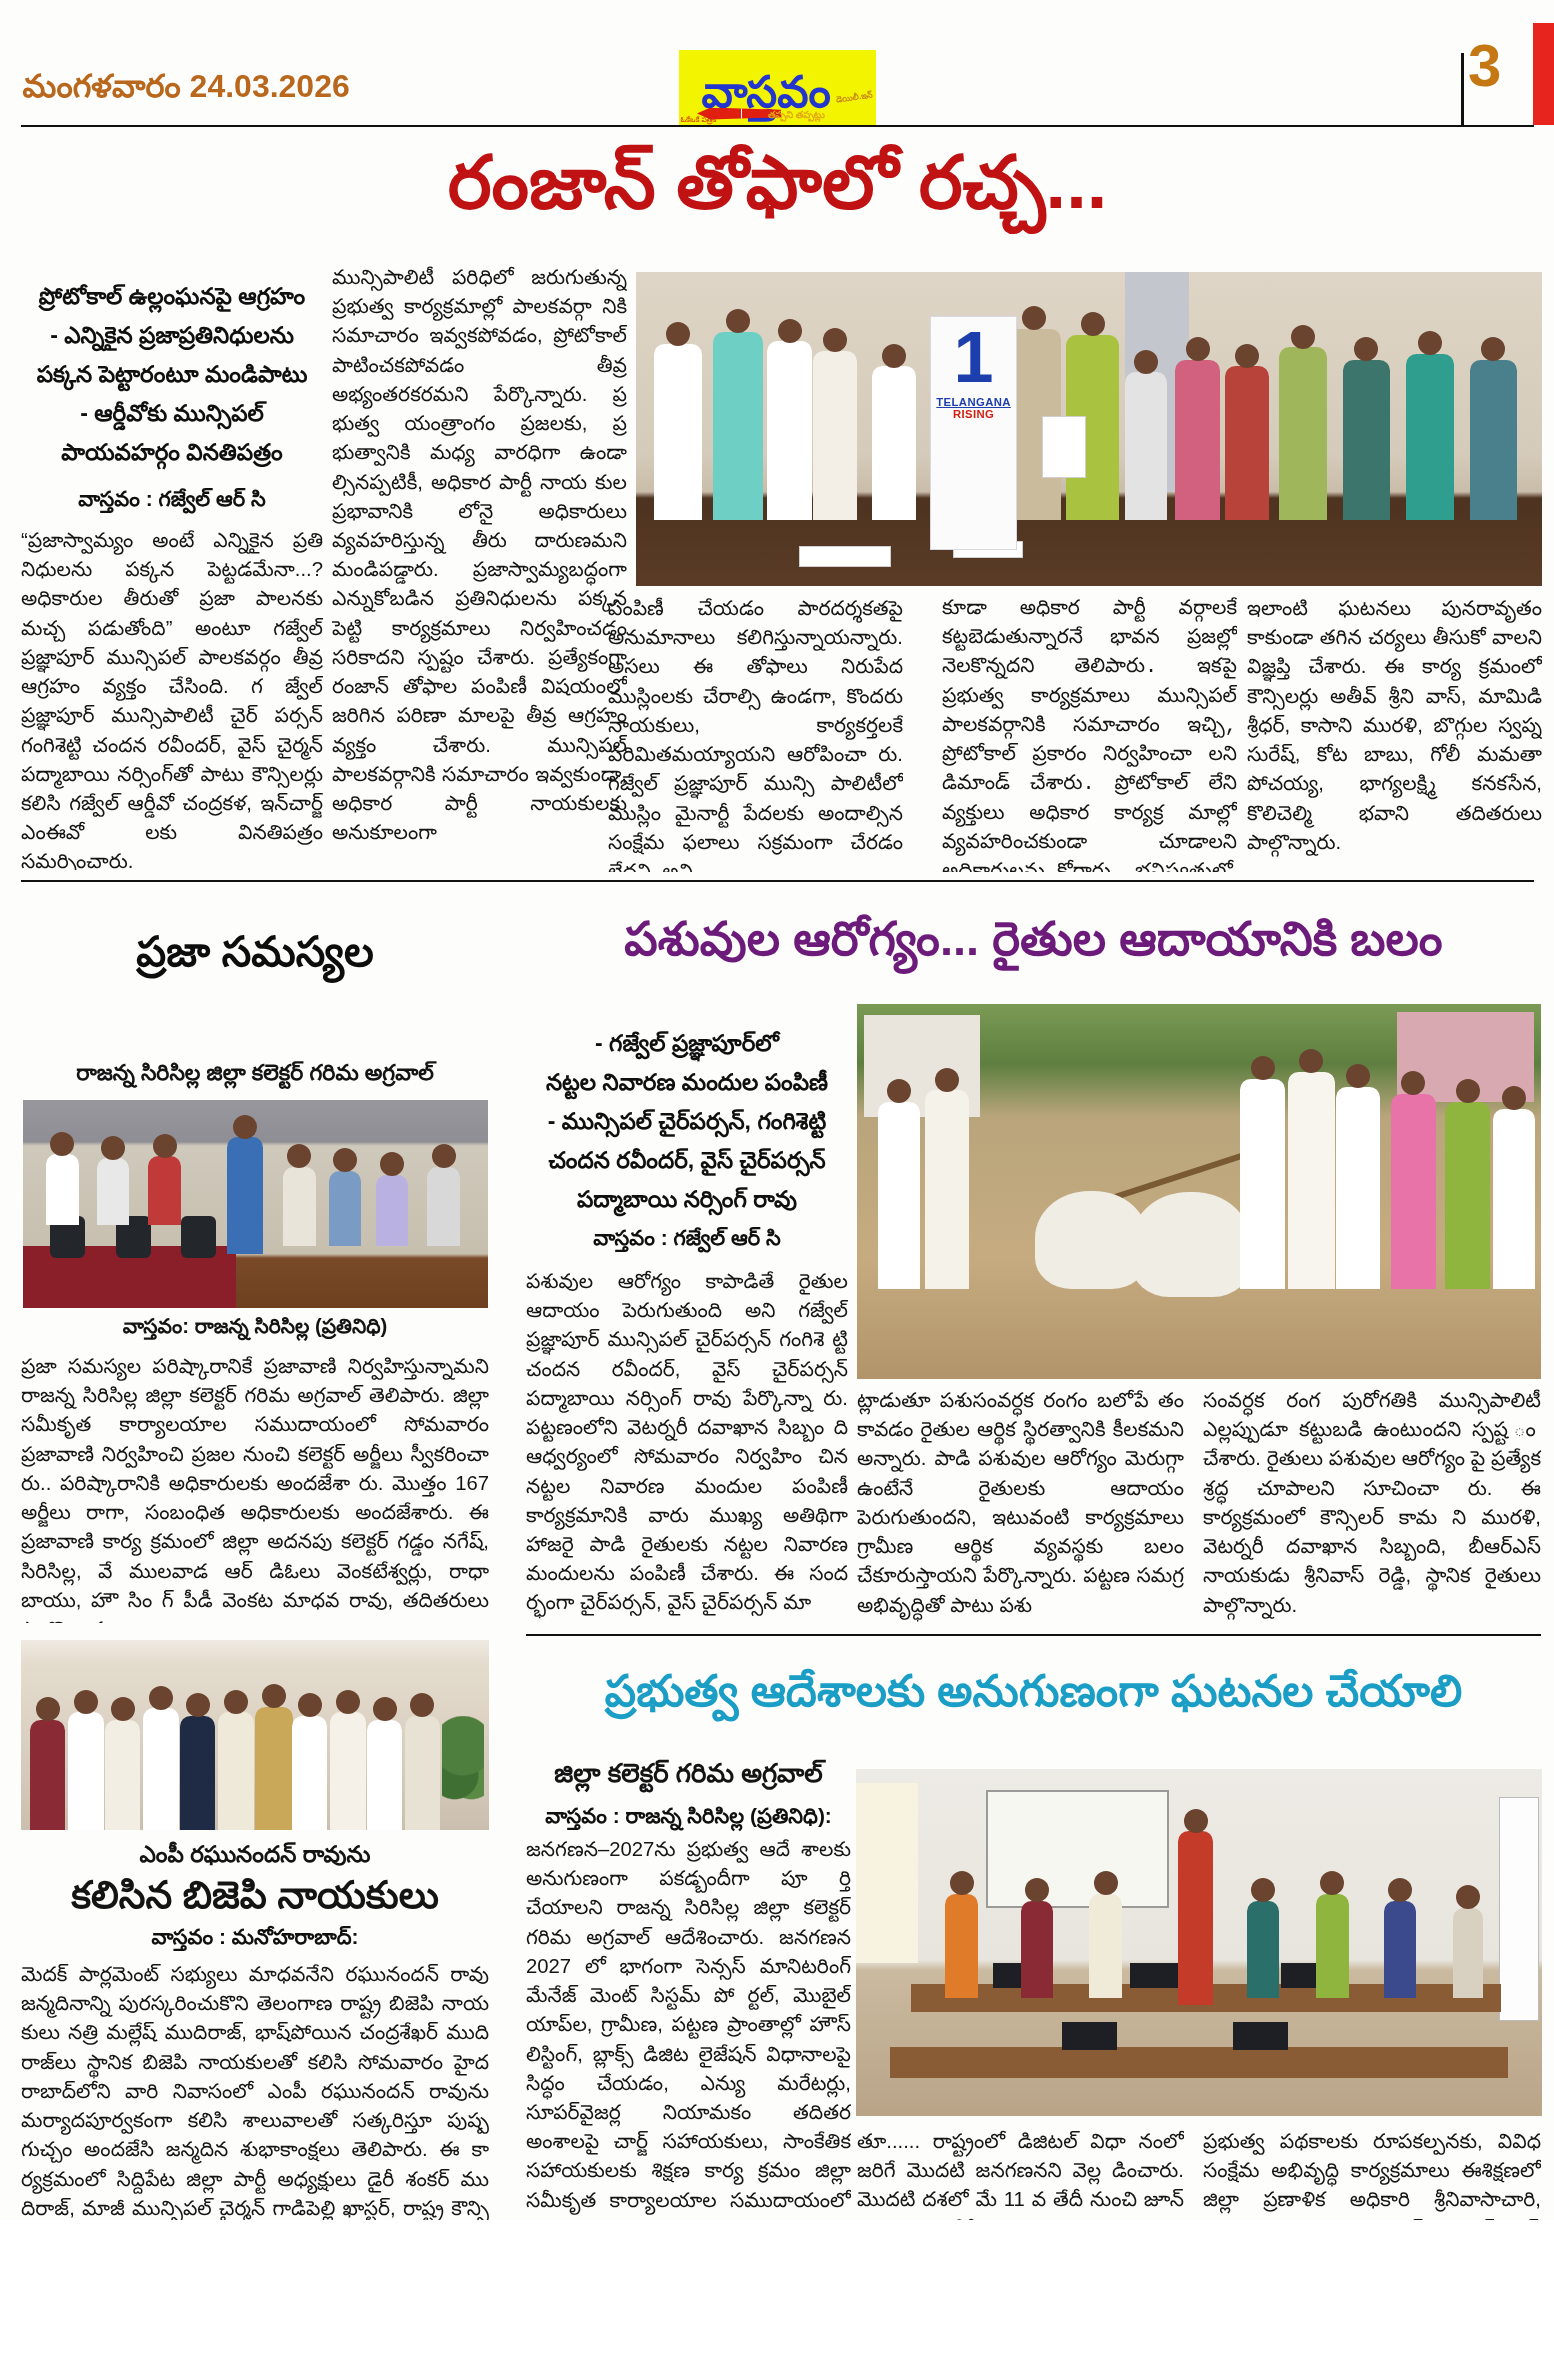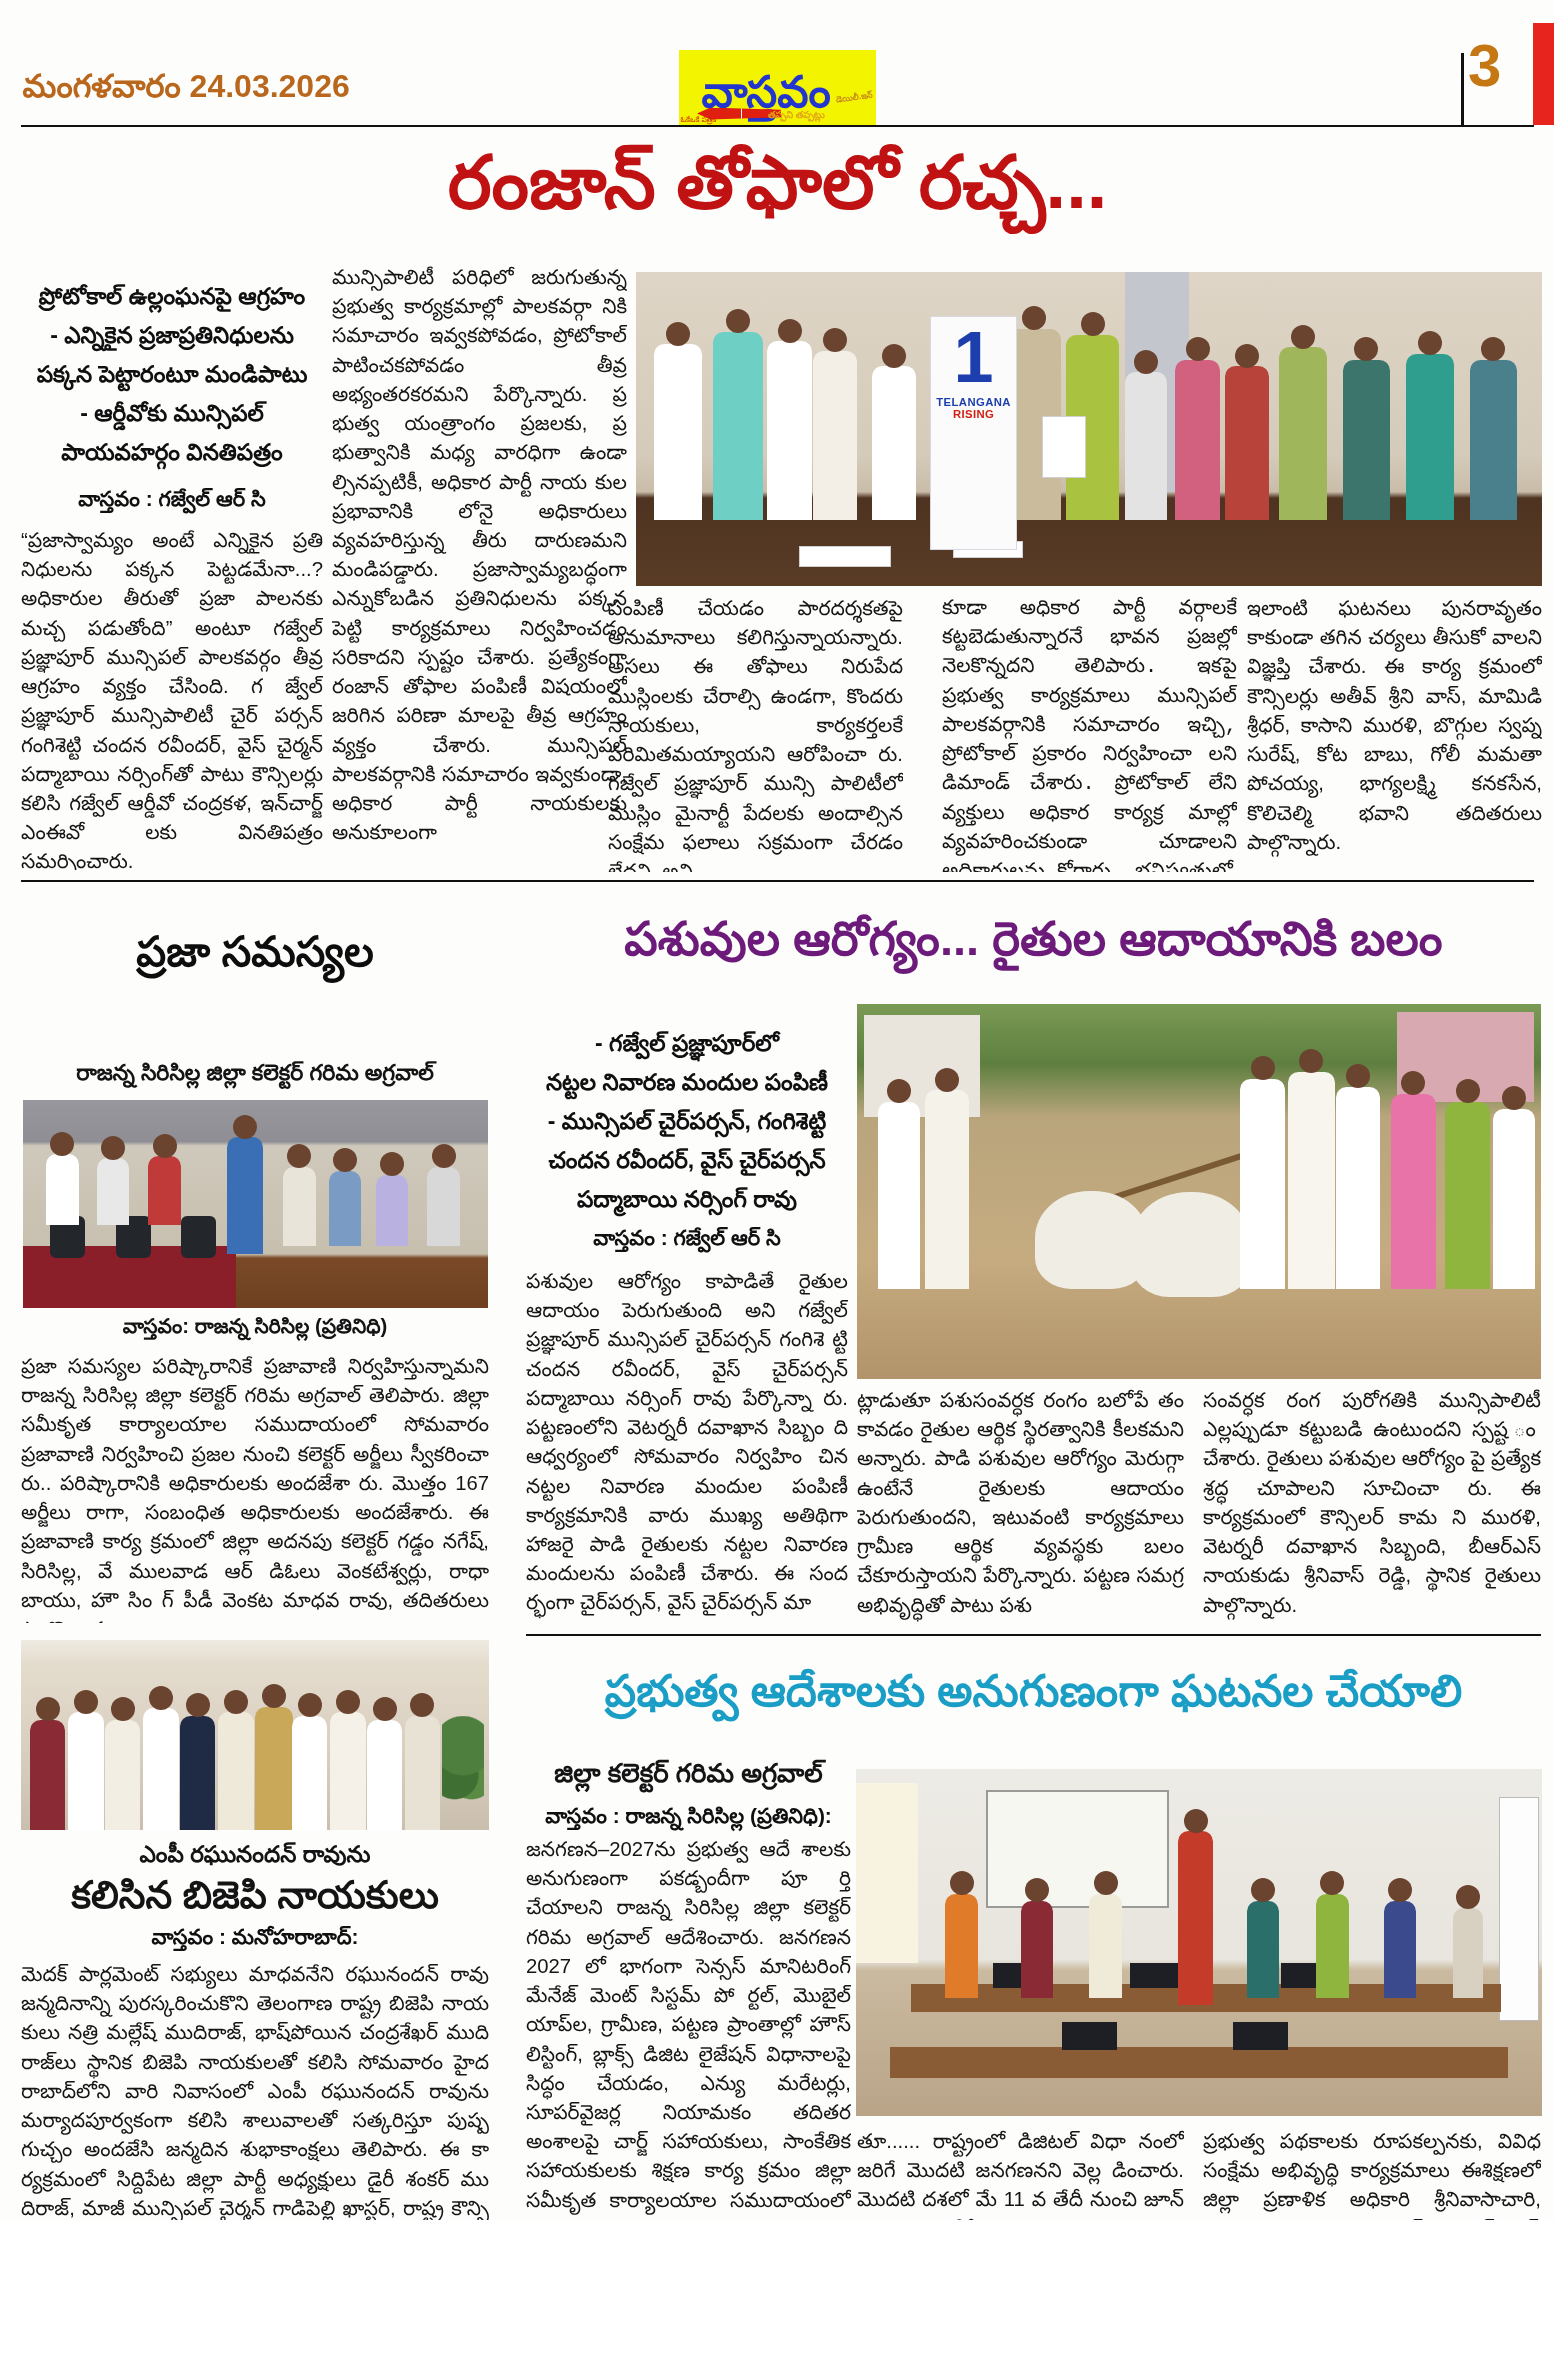--- a/index.html
+++ b/index.html
@@ -44,21 +44,21 @@
   .photo{overflow:hidden;}
   .ph-person{position:absolute;border-radius:10.5px 10.5px 0 0;background:var(--c,#eee);}
   .ph-person::before{content:"";position:absolute;left:50%;top:-22.6px;transform:translateX(-50%);
     width:24px;height:24px;border-radius:50%;background:#6b4430;}
 
   .photo1{background:linear-gradient(#ded5c6 0%,#d5cbba 58%,#c9bda9 70%,#4d3320 72%,#5a3c26 100%);}
   .photo1 .door{position:absolute;left:54%;top:0;width:7%;height:70%;background:#c3c7cd;}
   .trbanner{position:absolute;left:32.5%;top:14%;width:9.3%;height:74%;background:#fbfbfb;border:1.5px solid #d8d8e2;
     display:flex;flex-direction:column;align-items:center;}
   .trbanner .one{font-size:72px;font-weight:bold;color:#1d3fae;line-height:1.05;margin-top:3px;}
-  .trbanner .t1{font-size:11.3px;font-weight:bold;color:#1d3fae;letter-spacing:0.4px;}
+  .trbanner .t1{font-size:11.3px;font-weight:bold;color:#1d3fae;letter-spacing:0.4px;text-decoration:underline;}
   .trbanner .t2{font-size:11.3px;font-weight:bold;color:#d02010;letter-spacing:0.4px;}
   .paper{position:absolute;background:#fff;border:0.8px solid #cfcfcf;}
 
   .photo2{background:linear-gradient(#97979d 0%,#8e8e94 20%,#cfc9bc 22%,#c7bfae 74%,#7a4a28 76%,#6e401f 100%);}
   .photo2 .cloth{position:absolute;left:0;bottom:0;width:46%;height:30%;background:#8a1f2a;}
   .photo2 .chair{position:absolute;width:35px;height:42px;border-radius:6px;background:#23262b;}
 
   .photo3{background:linear-gradient(#7a9a55 0%,#5e7f3f 16%,#b9a57c 30%,#c6ab80 68%,#b2946a 100%);}
   .photo3 .bld1{position:absolute;left:1%;top:3%;width:17%;height:27%;background:#e9e5dd;}
   .photo3 .bld2{position:absolute;right:1%;top:2%;width:20%;height:24%;background:#d9a9b1;}

